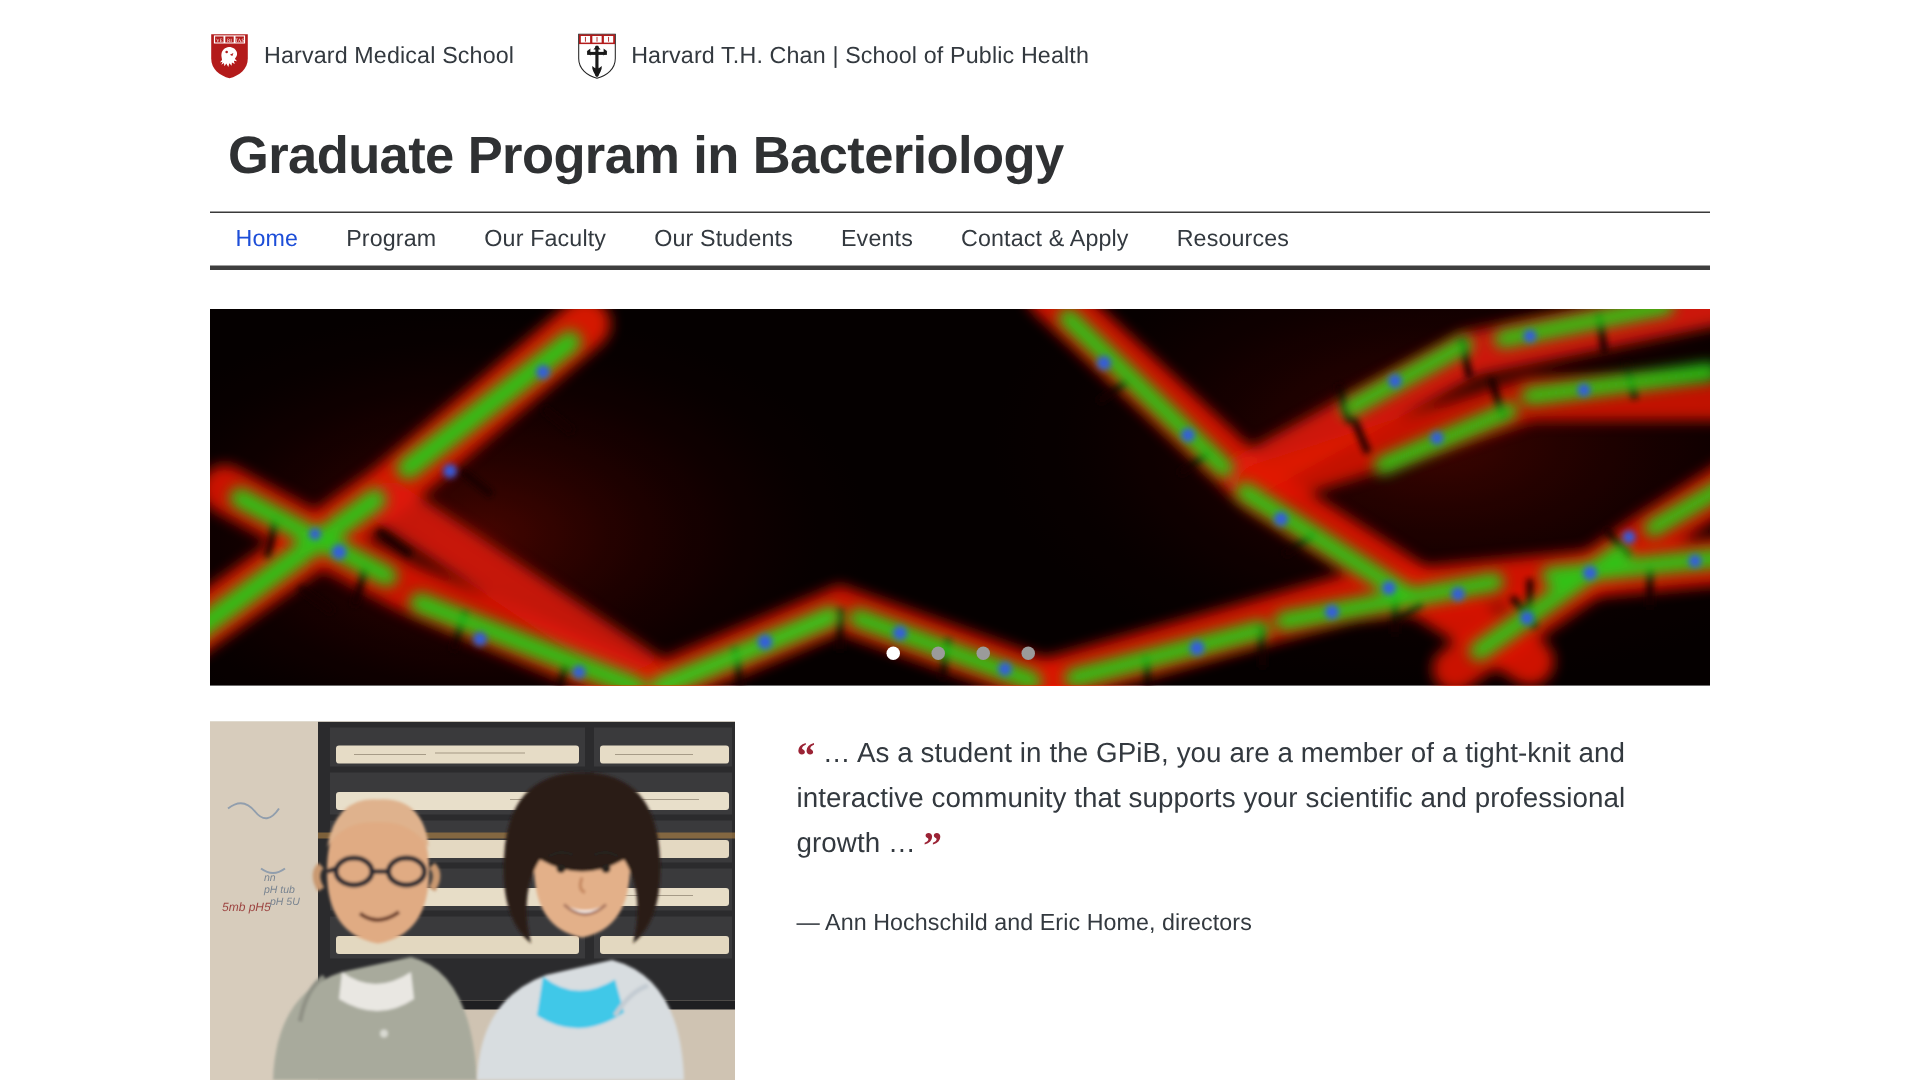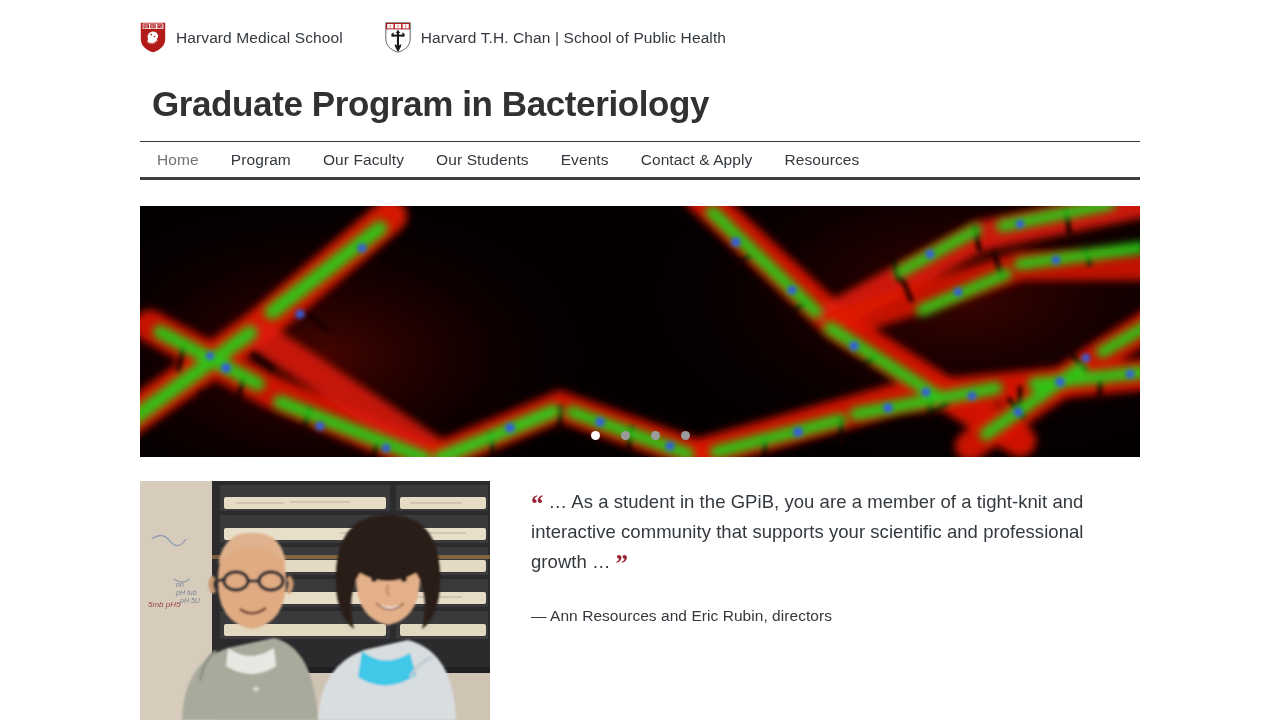--- a/index.html
+++ b/index.html
@@ -47,21 +47,21 @@
   .nav {
     display: flex; align-items: center; height: 100%;
     gap: 0; padding: 0;
   }
   .nav-item {
     font-size: 15.5px; color: #33393f; text-decoration: none;
     white-space: nowrap; cursor: pointer; padding: 0 16px;
     line-height: 36px; letter-spacing: .1px;
   }
   .nav-item:first-child { padding-left: 17px; }
-  .nav-item.active { color: #737373; }
+  .nav-item.active { color: #1d4ed8; }
 
   
   .hero {
     position: absolute; left: 140px; top: 206px;
     width: 1000px; height: 251px; overflow: hidden;
     background: #050002;
   }
   .hero-canvas { position:absolute; inset:0; }
   .dots {
     position: absolute; left: 0; right: 0; bottom: 17px;
@@ -379,17 +379,17 @@
           <path d="M248 104 q-3 8 2 10" stroke="#c4875f" stroke-width="2" fill="none"></path>
           <path d="M270 196 q10 -16 22 -20" stroke="#c3cbd2" stroke-width="3" fill="none"></path>
         </g>
       </svg>
     </div>
 
     <div class="quote-col">
       <p class="quote">
         <span class="qmark open">“</span><span>… As a student in the GPiB, you are a member of a tight-knit and interactive community that supports your scientific and professional growth …</span><span class="qmark close">”</span>
       </p>
-      <div class="attribution">— Ann Resources and Eric Rubin, directors</div>
+      <div class="attribution">— Ann Hochschild and Eric Home, directors</div>
     </div>
   </div>
 
 </div>
 
 </body></html>

